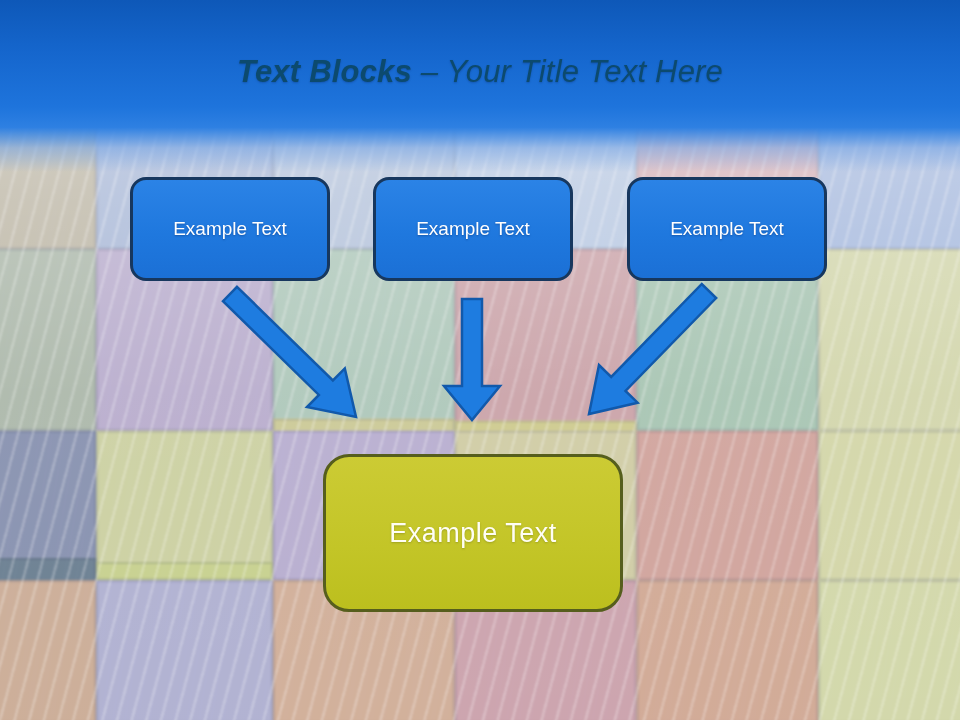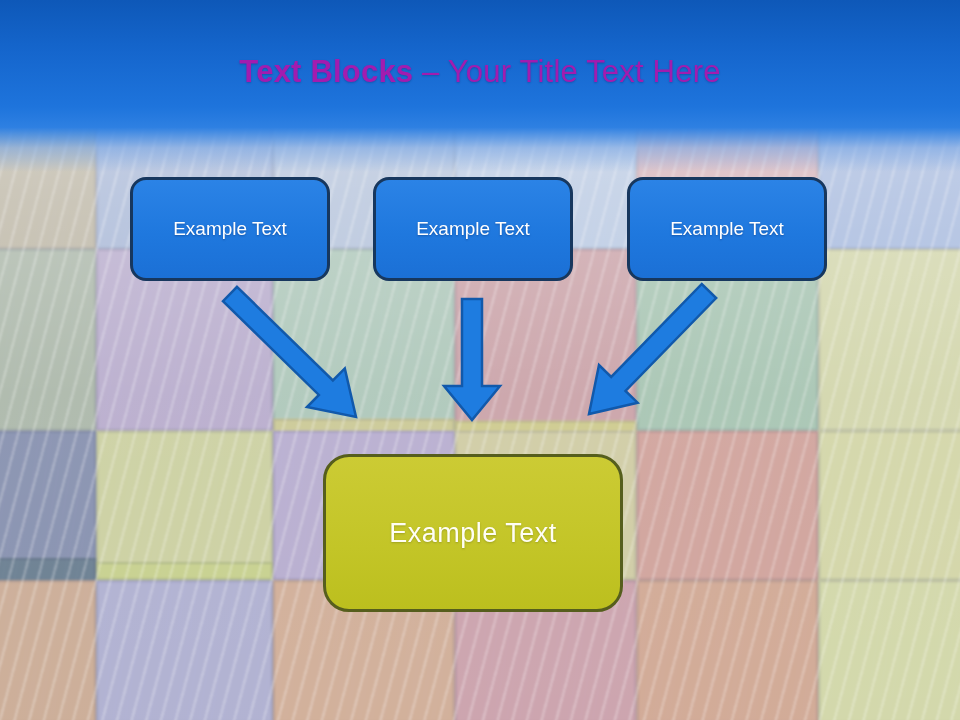--- a/index.html
+++ b/index.html
@@ -32,23 +32,23 @@
     background:linear-gradient(180deg,
       #0e58b8 0%,
       #1566cd 30%,
       #1e74dc 62%,
       #2e80e2 74%,
       rgba(110,160,228,0.55) 86%,
       rgba(170,200,240,0) 100%);
   }
   .title{
     position:absolute;top:52px;left:0;width:100%;z-index:6;
-    text-align:center;color:#a21caf;font-size:31px;line-height:40px;
+    text-align:center;color:#0c4a6e;font-size:31px;line-height:40px;
     text-shadow:0 1px 2px rgba(0,20,70,0.25);
-    letter-spacing:0.2px;margin:0;font-weight:400;
+    letter-spacing:0.2px;margin:0;font-weight:400;font-style:italic;
   }
   .title .b{font-weight:700;}
   
   .block{
     position:absolute;width:200px;height:104px;z-index:10;
     background:linear-gradient(180deg,#2b83e6 0%,#1f78de 55%,#1b70d6 100%);
     border:3px solid #17375e;border-radius:16px;
     box-sizing:border-box;
     display:flex;align-items:center;justify-content:center;
     color:#ffffff;font-size:19px;

